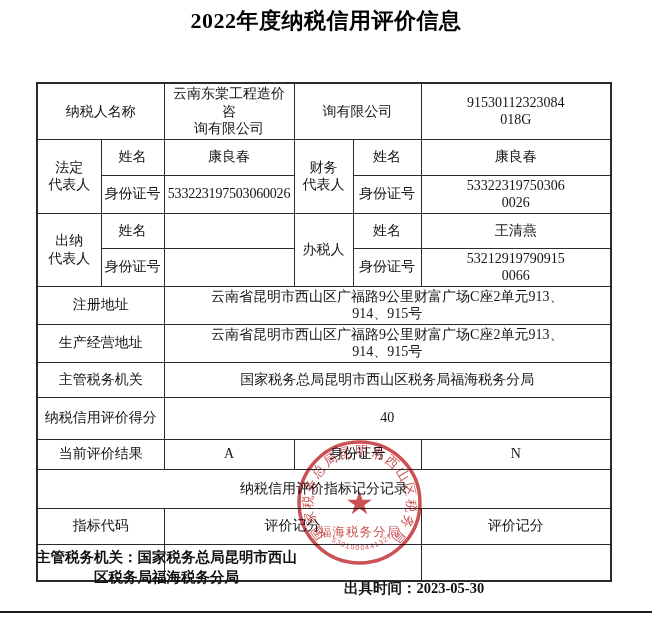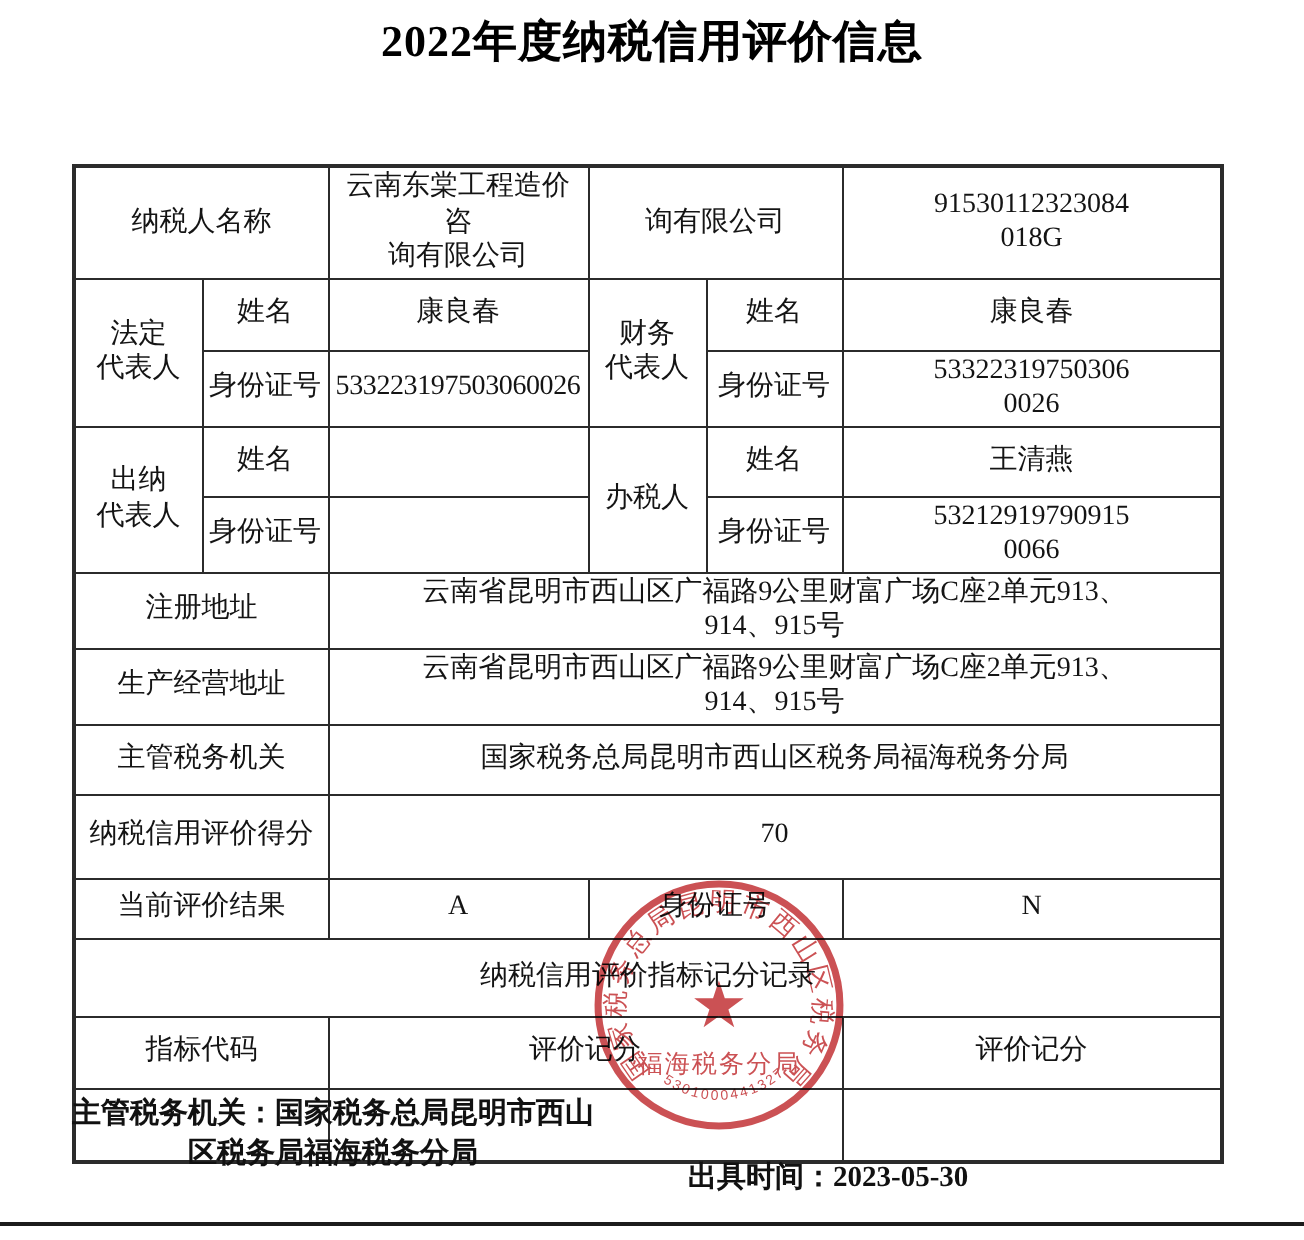--- a/index.html
+++ b/index.html
@@ -112,21 +112,21 @@
       <td colspan="2">生产经营地址</td>
       <td colspan="4" class="pre">云南省昆明市西山区广福路9公里财富广场C座2单元913、
 914、915号</td>
     </tr>
     <tr class="h35">
       <td colspan="2">主管税务机关</td>
       <td colspan="4">国家税务总局昆明市西山区税务局福海税务分局</td>
     </tr>
     <tr class="h42">
       <td colspan="2">纳税信用评价得分</td>
-      <td colspan="4">70</td>
+      <td colspan="4">40</td>
     </tr>
     <tr class="h30">
       <td colspan="2">当前评价结果</td>
       <td>A</td>
       <td colspan="2">身份证号</td>
       <td>N</td>
     </tr>
     <tr class="h39">
       <td colspan="6">纳税信用评价指标记分记录</td>
     </tr>

